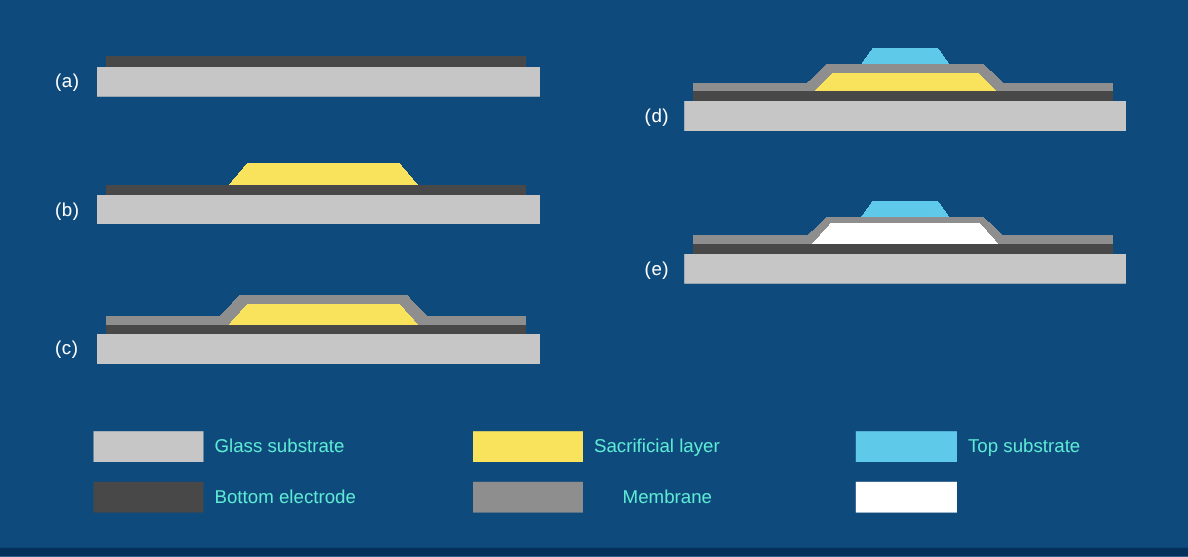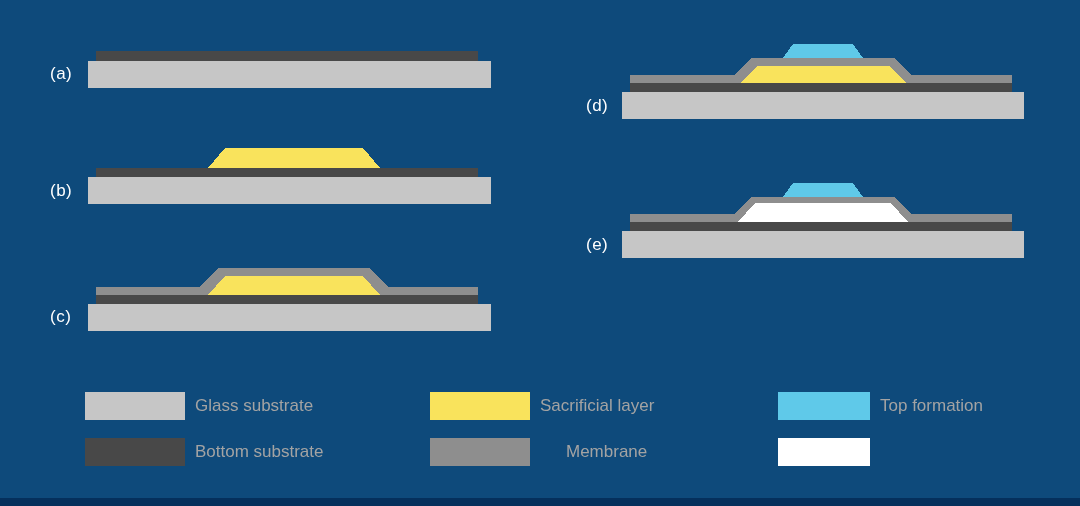--- a/index.html
+++ b/index.html
@@ -27,21 +27,21 @@
     display: flex;
     align-items: center;
   }
   .legend-swatch {
     width: 100px;
     height: 28px;
     flex: 0 0 auto;
   }
   .legend-swatch.narrow { width: 92px; }
   .legend-text {
-    color: #a3a3a3;
+    color: #5eead4;
     font-size: 17px;
     margin-left: 10px;
     white-space: nowrap;
   }
 </style>
 </head>
 <body>
 
 <div class="canvas" style="background-color: rgb(14, 74, 123);">
 
@@ -84,36 +84,36 @@
     <rect x="0" y="49" width="402" height="27" fill="#c6c6c6"></rect>
   </svg>
 
   <div class="legend-item" style="left:85px; top:392px;">
     <div class="legend-swatch" style="background-color: rgb(198, 198, 198);"></div>
     <span class="legend-text">Glass substrate</span>
   </div>
 
   <div class="legend-item" style="left:85px; top:438px;">
     <div class="legend-swatch" style="background-color: rgb(72, 72, 72);"></div>
-    <span class="legend-text">Bottom substrate</span>
+    <span class="legend-text">Bottom electrode</span>
   </div>
 
   <div class="legend-item" style="left:430px; top:392px;">
     <div class="legend-swatch" style="background-color: rgb(249, 227, 92);"></div>
     <span class="legend-text">Sacrificial layer</span>
   </div>
 
   <div class="legend-item" style="left:430px; top:438px;gap:26px;">
     <div class="legend-swatch" style="background-color: rgb(142, 142, 142);"></div>
     <span class="legend-text">Membrane</span>
   </div>
 
   <div class="legend-item" style="left:778px; top:392px;">
     <div class="legend-swatch narrow" style="background-color: rgb(95, 201, 233);"></div>
-    <span class="legend-text">Top formation</span>
+    <span class="legend-text">Top substrate</span>
   </div>
 
   <div class="legend-item" style="left:778px; top:438px;">
     <div class="legend-swatch narrow" style="background-color: rgb(255, 255, 255);"></div>
   </div>
 
   <div class="footer-strip" style="background-color: rgb(5, 48, 92);"></div>
 
 </div>
 

